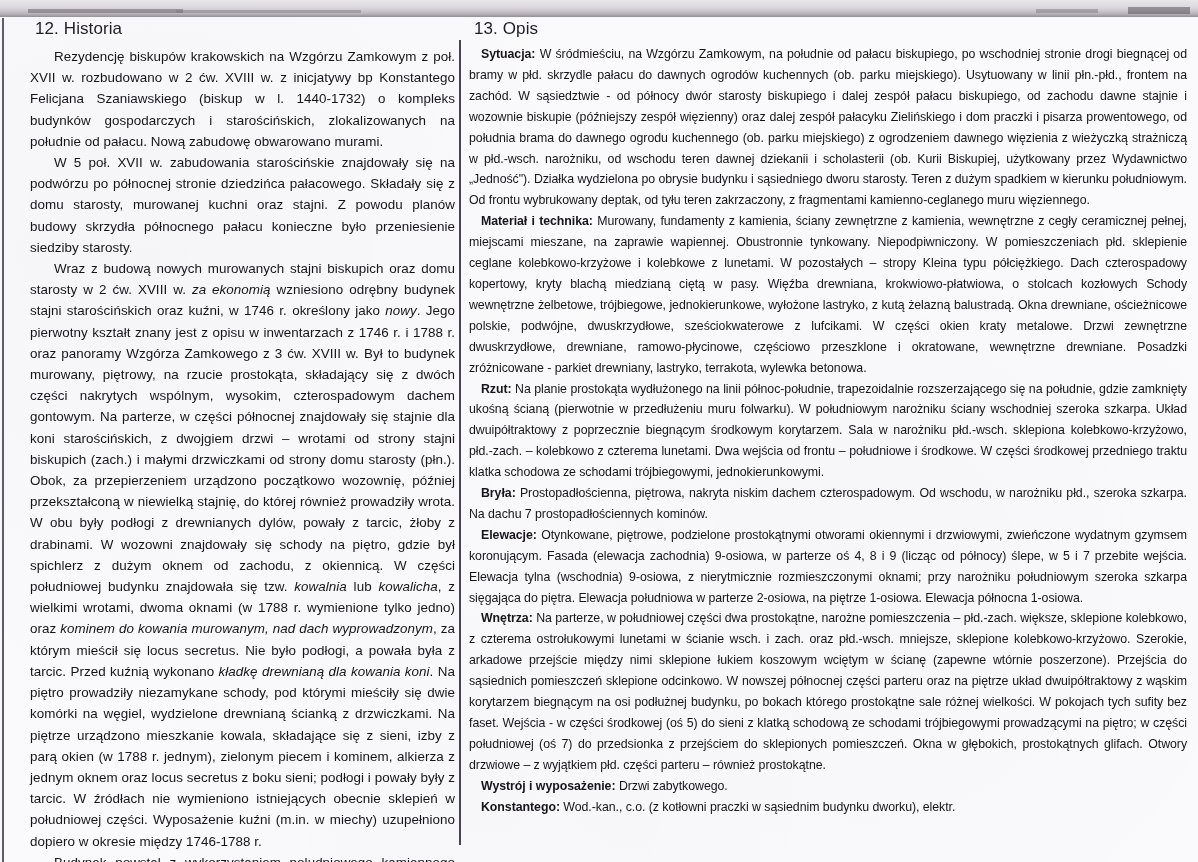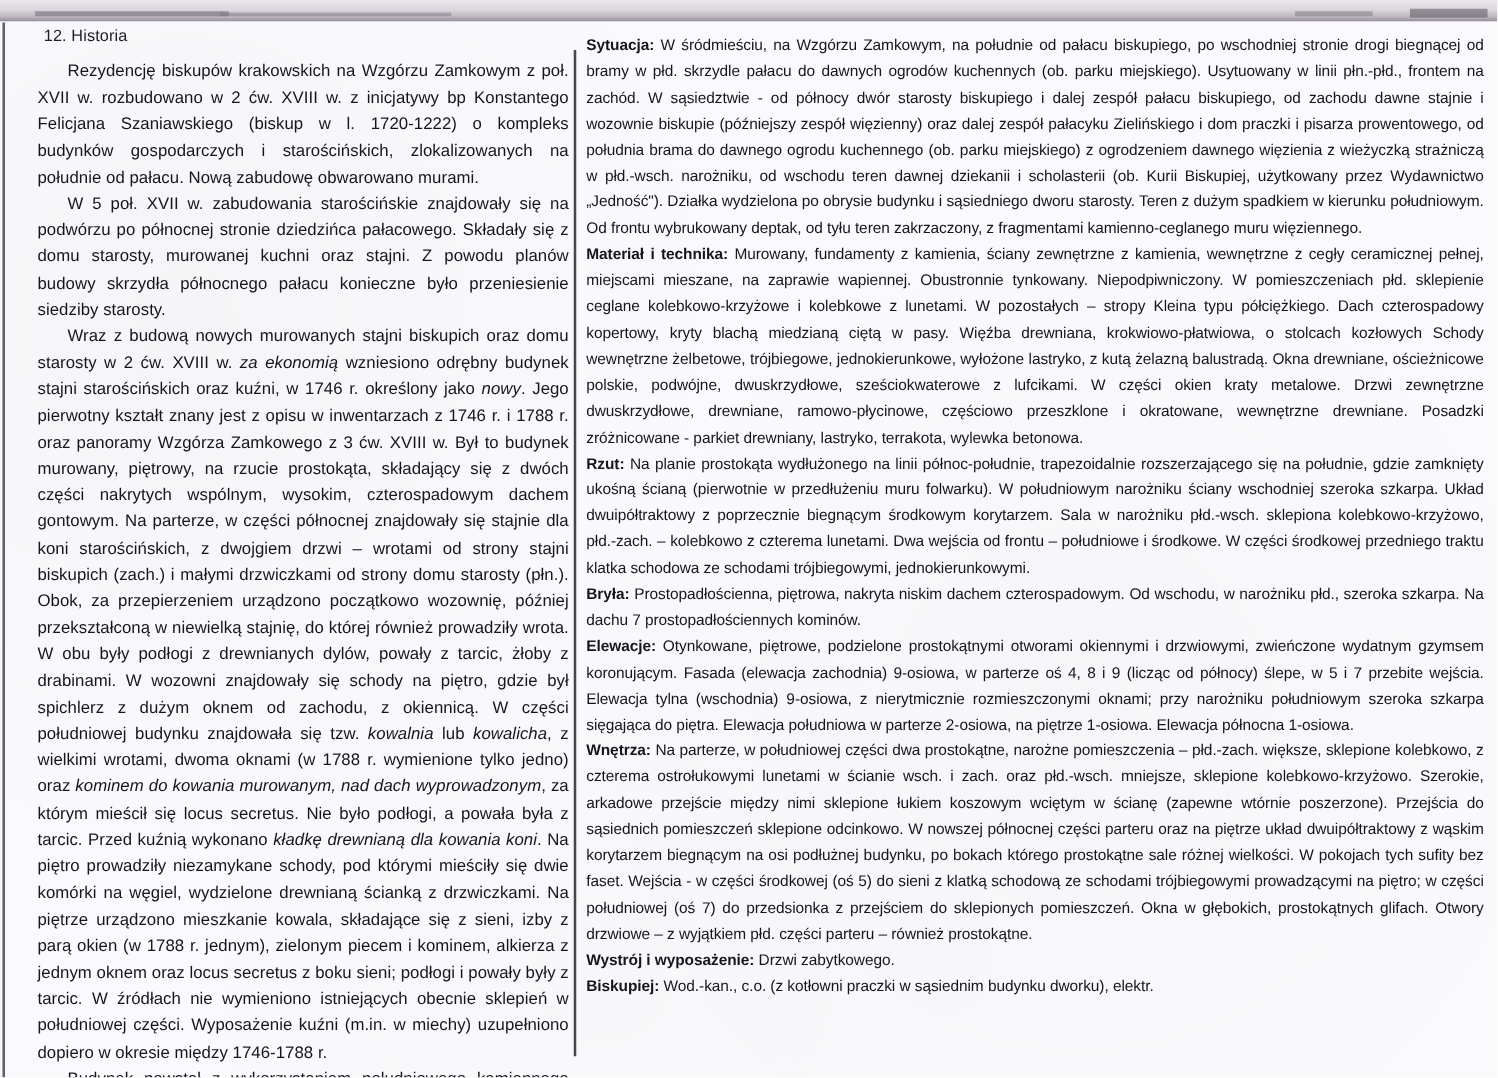--- a/index.html
+++ b/index.html
@@ -93,21 +93,21 @@
   }
 
   .col {
     position: absolute;
     top: 0;
   }
   .col-left  { left: 26px;  width: 425px; }
   .col-right { left: 465px; width: 718px; }
 
   .section-label {
-    font-size: 13px;
+    font-size: 17px;
     line-height: 14px;
     letter-spacing: .1px;
     margin: 4px 0 0 5px;
     color: #201c28;
   }
 
   .body-left {
     margin-top: 10px;
     font-size: 13.4px;
     line-height: 21.2px;
@@ -124,21 +124,21 @@
   .body-right {
     margin-top: 8px;
     font-size: 12.35px;
     line-height: 20.9px;
     text-align: justify;
     text-justify: inter-word;
     color: #17141c;
     letter-spacing: -.05px;
   }
   .body-right p { margin: 0; }
-  .body-right .term { font-weight: bold; }
+  .body-right .term { font-weight: bold; margin-left: 12px; }
 
   em { }
 
   
   .paper-noise {
     position: absolute;
     inset: 0;
     pointer-events: none;
     background:
       radial-gradient(circle at 12% 28%, rgba(0,0,0,.018), rgba(0,0,0,0) 38%),
@@ -161,37 +161,38 @@
   <div class="sheet">
     <div class="paper-noise"></div>
     <div class="col-divider"></div>
 
     <div class="columns">
 
       <div class="col col-left">
         <div class="section-label">12.  Historia</div>
 
         <div class="body-left">
-          <p>Rezydencję biskupów krakowskich na Wzgórzu Zamkowym z poł. XVII w. rozbudowano w 2 ćw. XVIII w. z inicjatywy bp Konstantego Felicjana Szaniawskiego (biskup w l. 1720-1222) o kompleks budynków gospodarczych i starościńskich, zlokalizowanych na południe od pałacu. Nową zabudowę obwarowano murami.</p>
+          <p>Rezydencję biskupów krakowskich na Wzgórzu Zamkowym z poł. XVII w. rozbudowano w 2 ćw. XVIII w. z inicjatywy bp Konstantego Felicjana Szaniawskiego (biskup w l. 1440-1732) o kompleks budynków gospodarczych i starościńskich, zlokalizowanych na południe od pałacu. Nową zabudowę obwarowano murami.</p>
           <p>W 5 poł. XVII w. zabudowania starościńskie znajdowały się na podwórzu po północnej stronie dziedzińca pałacowego. Składały się z domu starosty, murowanej kuchni oraz stajni. Z powodu planów budowy skrzydła północnego pałacu konieczne było przeniesienie siedziby starosty.</p>
           <p>Wraz z budową nowych murowanych stajni biskupich oraz domu starosty w 2 ćw. XVIII w. <em>za ekonomią</em> wzniesiono odrębny budynek stajni starościńskich oraz kuźni, w 1746 r. określony jako <em>nowy</em>. Jego pierwotny kształt znany jest z opisu w inwentarzach z 1746 r. i 1788 r. oraz panoramy Wzgórza Zamkowego z 3 ćw. XVIII w. Był to budynek murowany, piętrowy, na rzucie prostokąta, składający się z dwóch części nakrytych wspólnym, wysokim, czterospadowym dachem gontowym. Na parterze, w części północnej znajdowały się stajnie dla koni starościńskich, z dwojgiem drzwi – wrotami od strony stajni biskupich (zach.) i małymi drzwiczkami od strony domu starosty (płn.). Obok, za przepierzeniem urządzono początkowo wozownię, później przekształconą w niewielką stajnię, do której również prowadziły wrota. W obu były podłogi z drewnianych dylów, powały z tarcic, żłoby z drabinami. W wozowni znajdowały się schody na piętro, gdzie był spichlerz z dużym oknem od zachodu, z okiennicą. W części południowej budynku znajdowała się tzw. <em>kowalnia</em> lub <em>kowalicha</em>, z wielkimi wrotami, dwoma oknami (w 1788 r. wymienione tylko jedno) oraz <em>kominem do kowania murowanym, nad dach wyprowadzonym</em>, za którym mieścił się locus secretus. Nie było podłogi, a powała była z tarcic. Przed kuźnią wykonano <em>kładkę drewnianą dla kowania koni</em>. Na piętro prowadziły niezamykane schody, pod którymi mieściły się dwie komórki na węgiel, wydzielone drewnianą ścianką z drzwiczkami. Na piętrze urządzono mieszkanie kowala, składające się z sieni, izby z parą okien (w 1788 r. jednym), zielonym piecem i kominem, alkierza z jednym oknem oraz locus secretus z boku sieni; podłogi i powały były z tarcic. W źródłach nie wymieniono istniejących obecnie sklepień w południowej części. Wyposażenie kuźni (m.in. w miechy) uzupełniono dopiero w okresie między 1746-1788 r.</p>
           <p>Budynek powstał z wykorzystaniem południowego kamiennego muru otaczającego kompleks zabudowań gospodarczych – jego południowa ściana szczytowa, ustawiona ukośnie, znajduje się w tej samej linii i jest tej samej grubości (1,24 m) co zachowany wschodni odcinek ogrodzenia, biegnący do ul. Jana Pawła II.</p>
 
         </div>
       </div>
 
       <div class="col col-right">
+        <div class="section-label">13. Opis</div>
 
         <div class="body-right">
             <p><span class="term">Sytuacja:</span><span> W śródmieściu, na Wzgórzu Zamkowym, na południe od pałacu biskupiego, po wschodniej stronie drogi biegnącej od bramy w płd. skrzydle pałacu do dawnych ogrodów kuchennych (ob. parku miejskiego). Usytuowany w linii płn.-płd., frontem na zachód. W sąsiedztwie - od północy dwór starosty biskupiego i dalej zespół pałacu biskupiego, od zachodu dawne stajnie i wozownie biskupie (późniejszy zespół więzienny) oraz dalej zespół pałacyku Zielińskiego i dom praczki i pisarza prowentowego, od południa brama do dawnego ogrodu kuchennego (ob. parku miejskiego) z ogrodzeniem dawnego więzienia z wieżyczką strażniczą w płd.-wsch. narożniku, od wschodu teren dawnej dziekanii i scholasterii (ob. Kurii Biskupiej, użytkowany przez Wydawnictwo „Jedność"). Działka wydzielona po obrysie budynku i sąsiedniego dworu starosty. Teren z dużym spadkiem w kierunku południowym. Od frontu wybrukowany deptak, od tyłu teren zakrzaczony, z fragmentami kamienno-ceglanego muru więziennego.</span></p>
             <p><span class="term">Materiał i technika:</span><span> Murowany, fundamenty z kamienia, ściany zewnętrzne z kamienia, wewnętrzne z cegły ceramicznej pełnej, miejscami mieszane, na zaprawie wapiennej. Obustronnie tynkowany. Niepodpiwniczony. W pomieszczeniach płd. sklepienie ceglane kolebkowo-krzyżowe i kolebkowe z lunetami. W pozostałych – stropy Kleina typu półciężkiego. Dach czterospadowy kopertowy, kryty blachą miedzianą ciętą w pasy. Więźba drewniana, krokwiowo-płatwiowa, o stolcach kozłowych Schody wewnętrzne żelbetowe, trójbiegowe, jednokierunkowe, wyłożone lastryko, z kutą żelazną balustradą. Okna drewniane, ościeżnicowe polskie, podwójne, dwuskrzydłowe, sześciokwaterowe z lufcikami. W części okien kraty metalowe. Drzwi zewnętrzne dwuskrzydłowe, drewniane, ramowo-płycinowe, częściowo przeszklone i okratowane, wewnętrzne drewniane. Posadzki zróżnicowane - parkiet drewniany, lastryko, terrakota, wylewka betonowa.</span></p>
             <p><span class="term">Rzut:</span><span> Na planie prostokąta wydłużonego na linii północ-południe, trapezoidalnie rozszerzającego się na południe, gdzie zamknięty ukośną ścianą (pierwotnie w przedłużeniu muru folwarku). W południowym narożniku ściany wschodniej szeroka szkarpa. Układ dwuipółtraktowy z poprzecznie biegnącym środkowym korytarzem. Sala w narożniku płd.-wsch. sklepiona kolebkowo-krzyżowo, płd.-zach. – kolebkowo z czterema lunetami. Dwa wejścia od frontu – południowe i środkowe. W części środkowej przedniego traktu klatka schodowa ze schodami trójbiegowymi, jednokierunkowymi.</span></p>
             <p><span class="term">Bryła:</span><span> Prostopadłościenna, piętrowa, nakryta niskim dachem czterospadowym. Od wschodu, w narożniku płd., szeroka szkarpa. Na dachu 7 prostopadłościennych kominów.</span></p>
             <p><span class="term">Elewacje:</span><span> Otynkowane, piętrowe, podzielone prostokątnymi otworami okiennymi i drzwiowymi, zwieńczone wydatnym gzymsem koronującym. Fasada (elewacja zachodnia) 9-osiowa, w parterze oś 4, 8 i 9 (licząc od północy) ślepe, w 5 i 7 przebite wejścia. Elewacja tylna (wschodnia) 9-osiowa, z nierytmicznie rozmieszczonymi oknami; przy narożniku południowym szeroka szkarpa sięgająca do piętra. Elewacja południowa w parterze 2-osiowa, na piętrze 1-osiowa. Elewacja północna 1-osiowa.</span></p>
             <p><span class="term">Wnętrza:</span><span> Na parterze, w południowej części dwa prostokątne, narożne pomieszczenia – płd.-zach. większe, sklepione kolebkowo, z czterema ostrołukowymi lunetami w ścianie wsch. i zach. oraz płd.-wsch. mniejsze, sklepione kolebkowo-krzyżowo. Szerokie, arkadowe przejście między nimi sklepione łukiem koszowym wciętym w ścianę (zapewne wtórnie poszerzone). Przejścia do sąsiednich pomieszczeń sklepione odcinkowo. W nowszej północnej części parteru oraz na piętrze układ dwuipółtraktowy z wąskim korytarzem biegnącym na osi podłużnej budynku, po bokach którego prostokątne sale różnej wielkości. W pokojach tych sufity bez faset. Wejścia - w części środkowej (oś 5) do sieni z klatką schodową ze schodami trójbiegowymi prowadzącymi na piętro; w części południowej (oś 7) do przedsionka z przejściem do sklepionych pomieszczeń. Okna w głębokich, prostokątnych glifach. Otwory drzwiowe – z wyjątkiem płd. części parteru – również prostokątne.</span></p>
             <p><span class="term">Wystrój i wyposażenie:</span><span> Drzwi zabytkowego.</span></p>
-            <p><span class="term">Biskupiej:</span><span> Wod.-kan., c.o. (z kotłowni praczki w sąsiednim budynku dworku), elektr.</span></p>
+            <p><span class="term">Konstantego:</span><span> Wod.-kan., c.o. (z kotłowni praczki w sąsiednim budynku dworku), elektr.</span></p>
           </div>
       </div>
 
     </div>
   </div>
 </div>
 
 </body></html>

